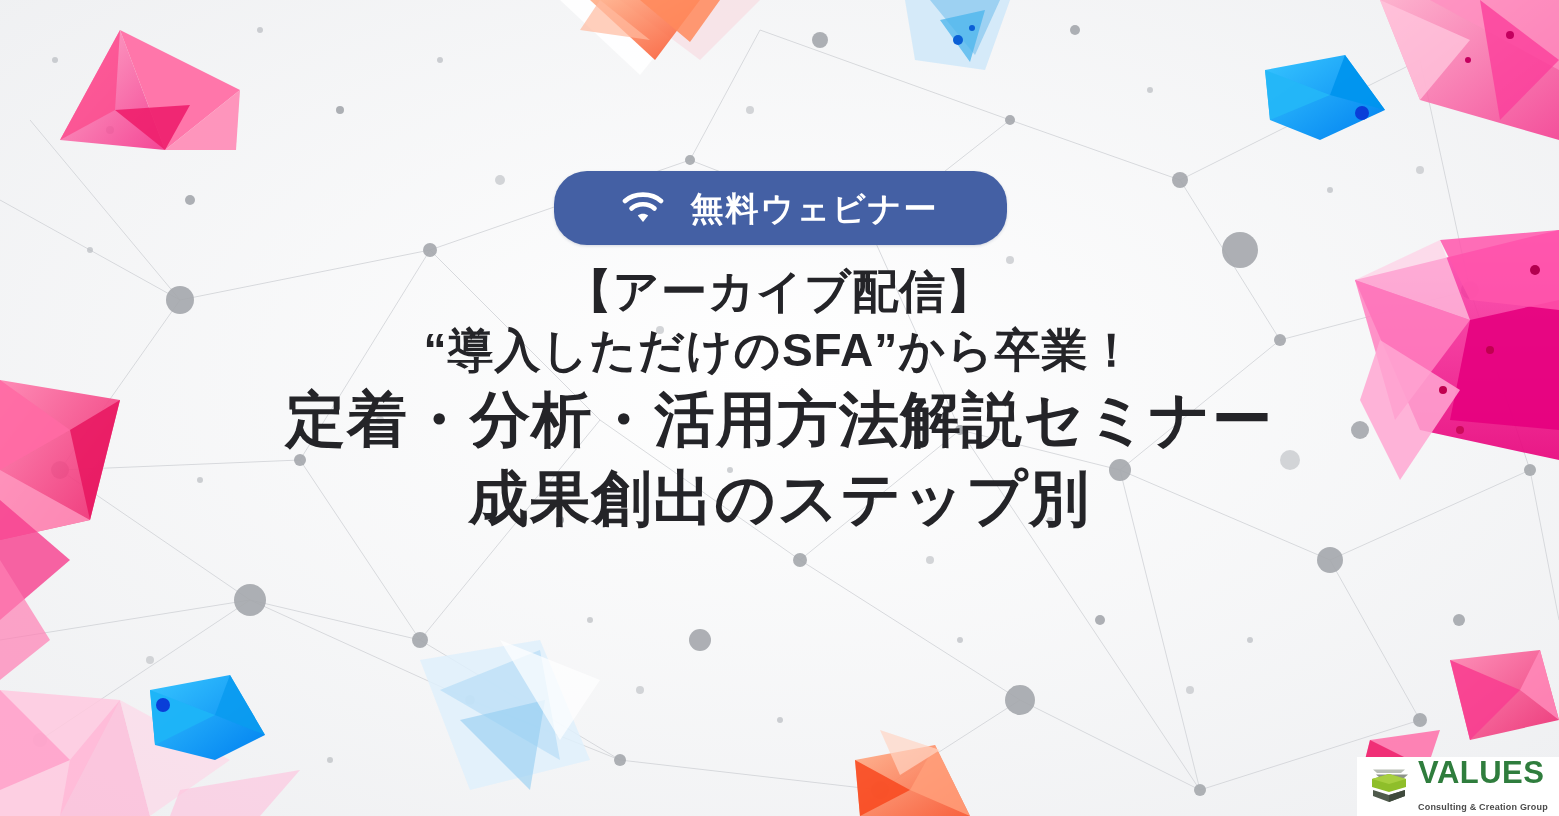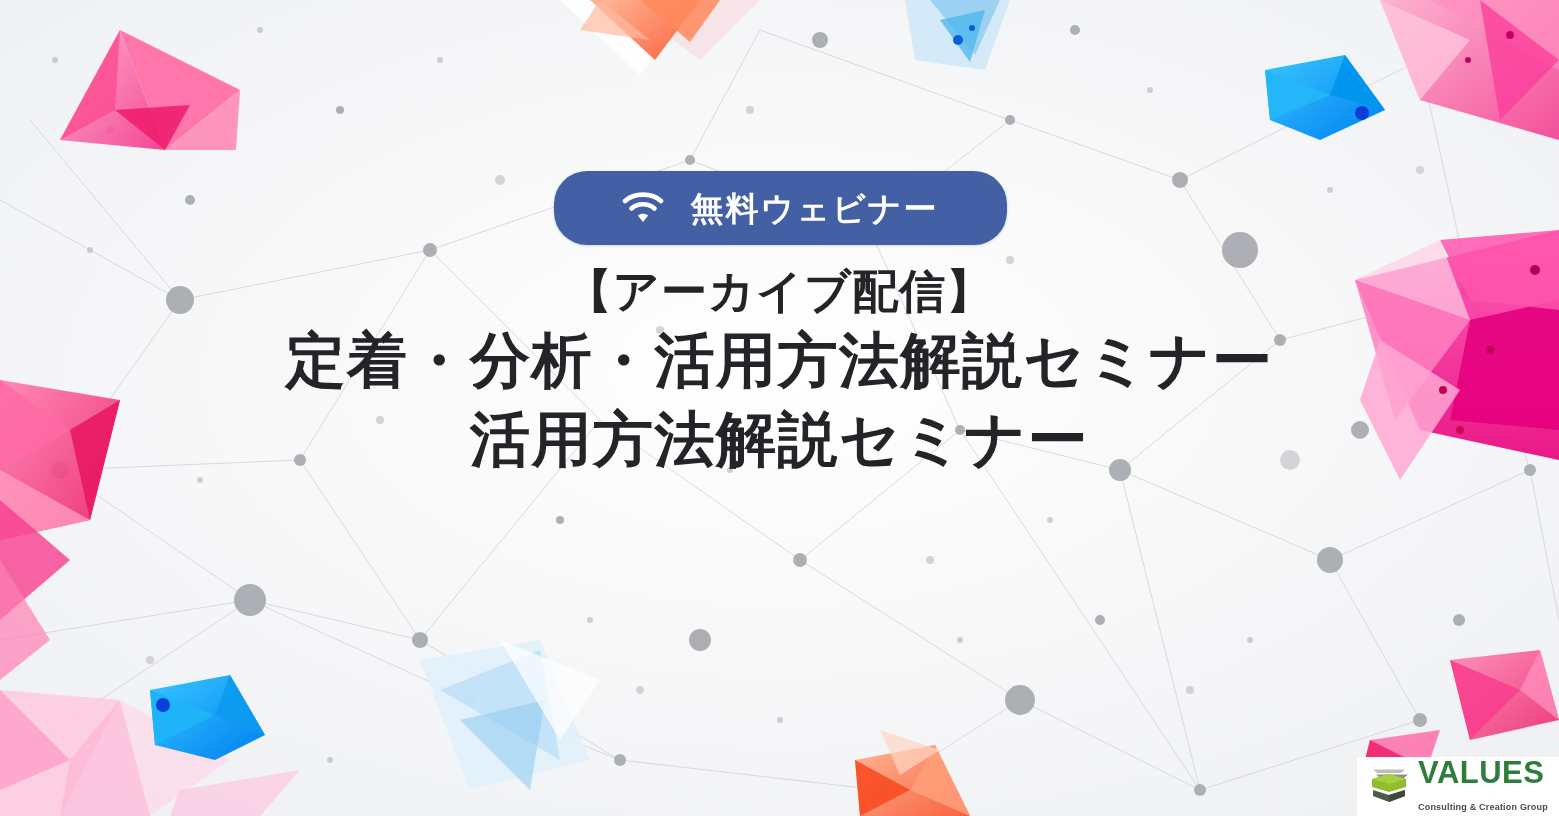--- a/index.html
+++ b/index.html
@@ -369,22 +369,23 @@
     <svg class="badge-icon" viewBox="0 0 42 34" aria-hidden="true">
       <path d="M3 10 C12 1.5, 30 1.5, 39 10" stroke="#ffffff" stroke-width="4.6" fill="none" stroke-linecap="round"></path>
       <path d="M9.5 17.5 C15.5 11.8, 26.5 11.8, 32.5 17.5" stroke="#ffffff" stroke-width="4.6" fill="none" stroke-linecap="round"></path>
       <path d="M21 31 L15.8 24.5 C18.8 22.2, 23.2 22.2, 26.2 24.5 Z" fill="#ffffff"></path>
     </svg>
     <span class="badge-label">無料ウェビナー</span>
   </div>
 
   <div class="headline">
     <span class="h-line small">【アーカイブ配信】</span>
+    <span class="h-line small">“導入しただけのSFA”から卒業！</span>
     <span class="h-line large">定着・分析・活用方法解説セミナー</span>
-    <span class="h-line large">活用方法解説セミナー</span>
+    <span class="h-line large">成果創出のステップ別</span>
   </div>
 
   <div class="logo-box">
     <svg class="logo-mark" viewBox="0 0 44 40" aria-hidden="true">
 
       <path d="M4 9 L22 3 L40 9 L22 15 Z" fill="#ffffff"></path>
       <path d="M6 4.5 L38 4.5 L34 8 L10 8 Z" fill="#b9bfb6"></path>
       <path d="M9 9.5 L41 9.5 L37 13 L13 13 Z" fill="#8d938a"></path>
 
       <path d="M5 14 L22 9 L39 14 L39 22 L22 27 L5 22 Z" fill="#8fbe2a"></path>

